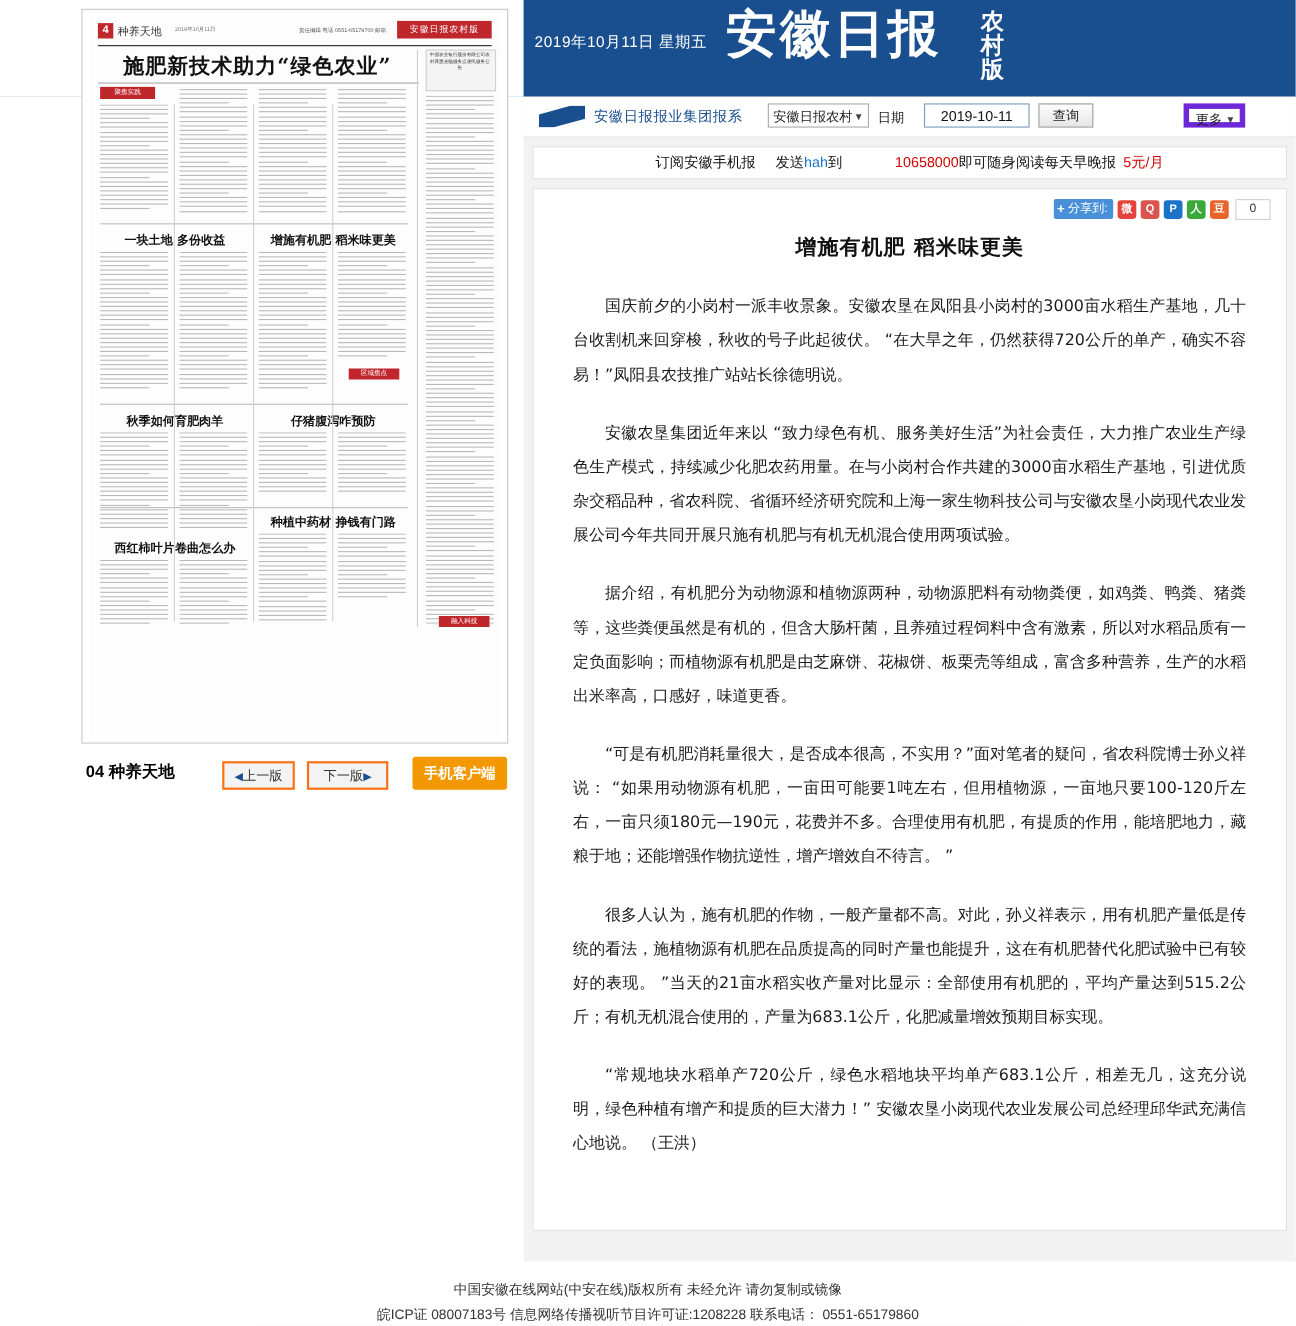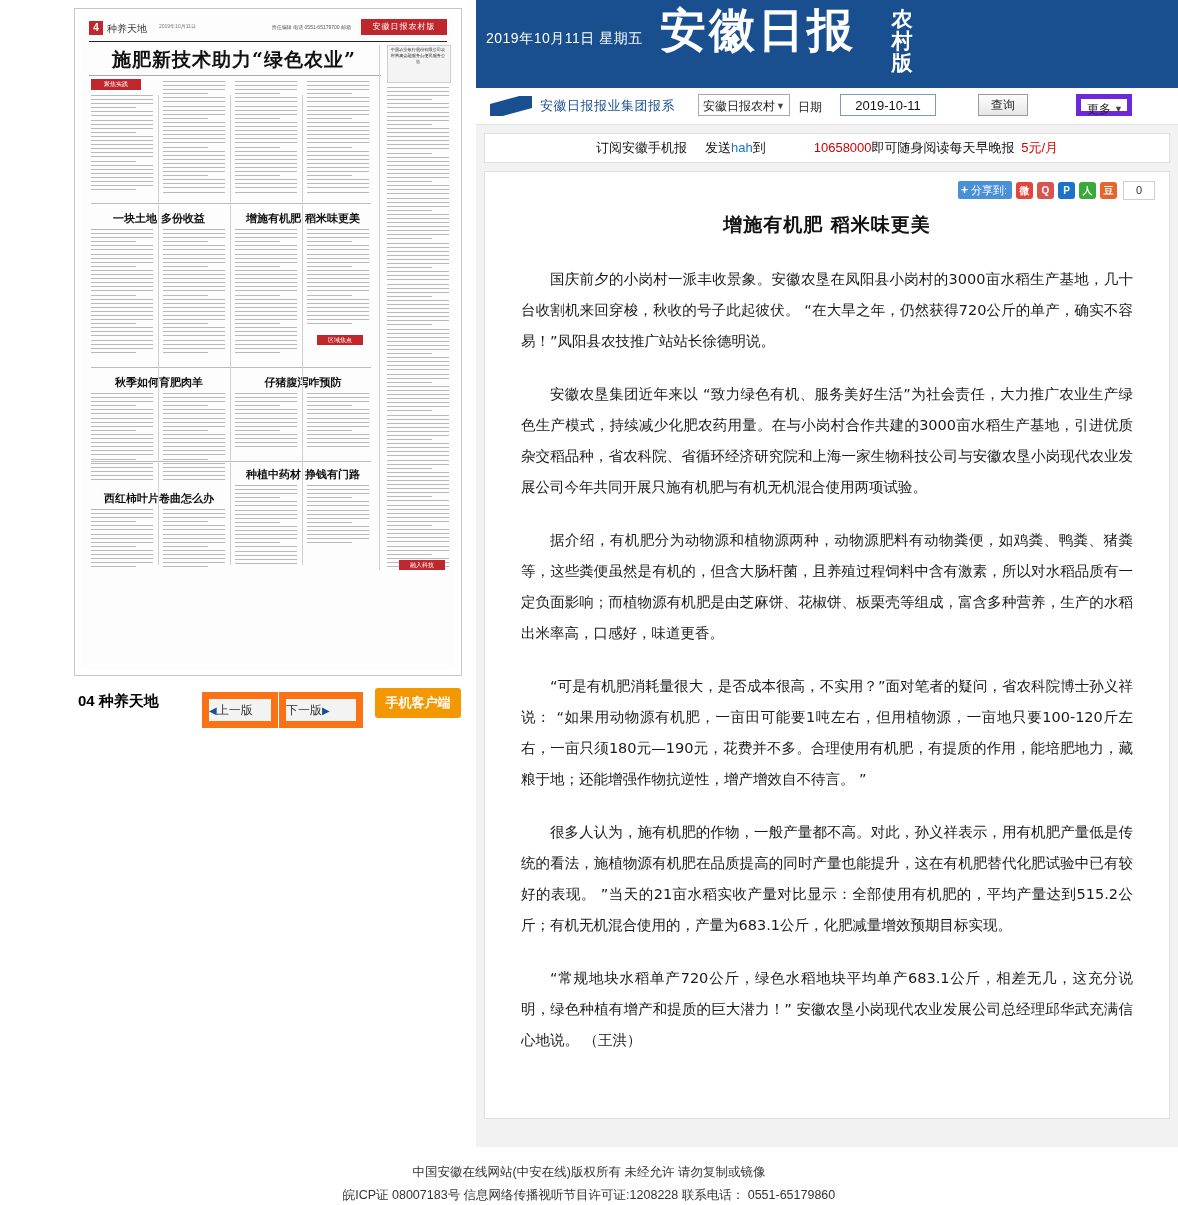--- a/index.html
+++ b/index.html
@@ -90,22 +90,22 @@
   .txtblock i{
     display:block;background:#b9b9b9;height:1px;margin-bottom:3.1px;
   }
   .txtblock i.s{width:72%;}
   .imgbox{position:absolute;background:#e3e3e3;border:1px solid #cfcfcf;}
 
   .thumb-caption{
     position:absolute;left:78px;top:604px;font-size:15px;font-weight:bold;color:#000;
   }
   .navbtn{
-    position:absolute;height:22px;border:7px solid #f97316;background:#f3f3f3;
-    font-size:12px;color:#333;line-height:22px;text-align:left;cursor:pointer;
+    position:absolute;height:22px;border:2px solid #f97316;background:#f3f3f3;
+    font-size:12px;color:#333;line-height:22px;text-align:center;cursor:pointer;
   }
   #prev-page-button{left:202px;top:604px;width:62px;}
   #next-page-button{left:279px;top:604px;width:70px;}
   .navbtn .arr{color:#1a4f8f;font-size:10px;}
   .mobile-btn{
     position:absolute;left:375px;top:600px;width:86px;height:30px;background:#f39800;
     border-radius:3px;color:#fff;font-size:13px;font-weight:bold;line-height:30px;
     text-align:center;cursor:pointer;
   }
 
@@ -127,21 +127,21 @@
   }
   .select-box .cv{position:absolute;right:4px;top:0;font-size:9px;color:#444;}
   .date-label{position:absolute;left:322px;top:11px;font-size:12px;color:#222;}
   .date-input{
     position:absolute;left:364px;top:6px;width:96px;height:22px;border:1px solid #7b9bbd;
     background:#fff;font-size:13px;line-height:22px;text-align:center;color:#111;box-sizing:border-box;
   }
   .query-btn{
     position:absolute;left:468px;top:6px;width:50px;height:22px;border:1px solid #9a9a9a;
     background:linear-gradient(#fdfdfd,#e6e6e6);font-size:12px;line-height:21px;text-align:center;color:#222;
-    cursor:pointer;box-sizing:border-box;margin-left:34px;
+    cursor:pointer;box-sizing:border-box;
   }
   .more-btn{
     position:absolute;left:600px;top:6px;width:56px;height:22px;border:5px solid #6d28d9;
     background:#fff;font-size:12px;line-height:21px;color:#222;padding-left:6px;box-sizing:border-box;
   }
   .more-btn .cv{position:absolute;right:4px;top:0;font-size:9px;color:#444;}
 
   .sms-bar{
     position:relative;margin:8px 8px 0 8px;width:686px;height:30px;background:#ffffff;
     border:1px solid #e0e0e0;box-sizing:border-box;text-align:center;

